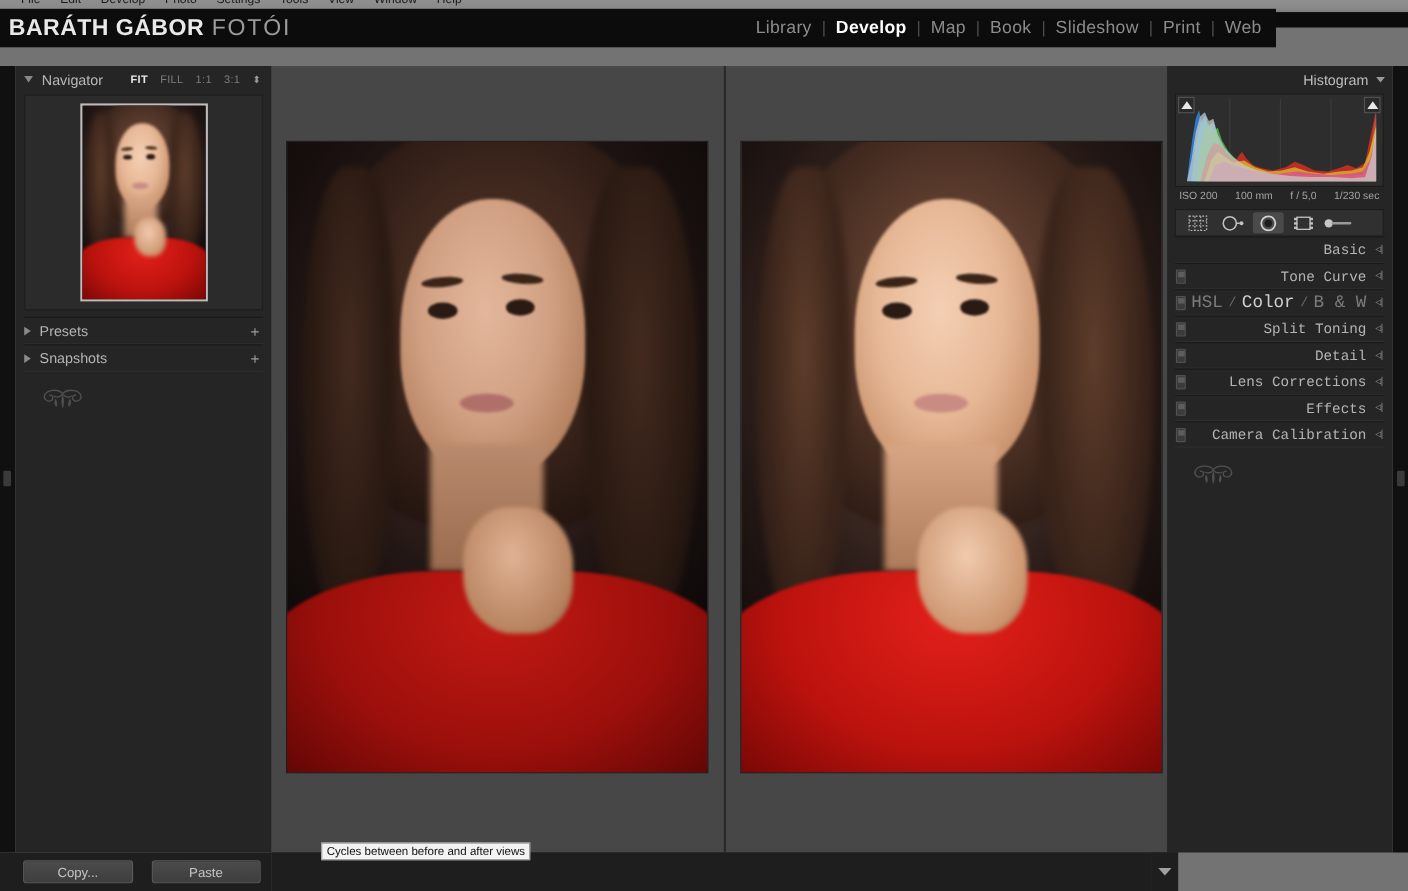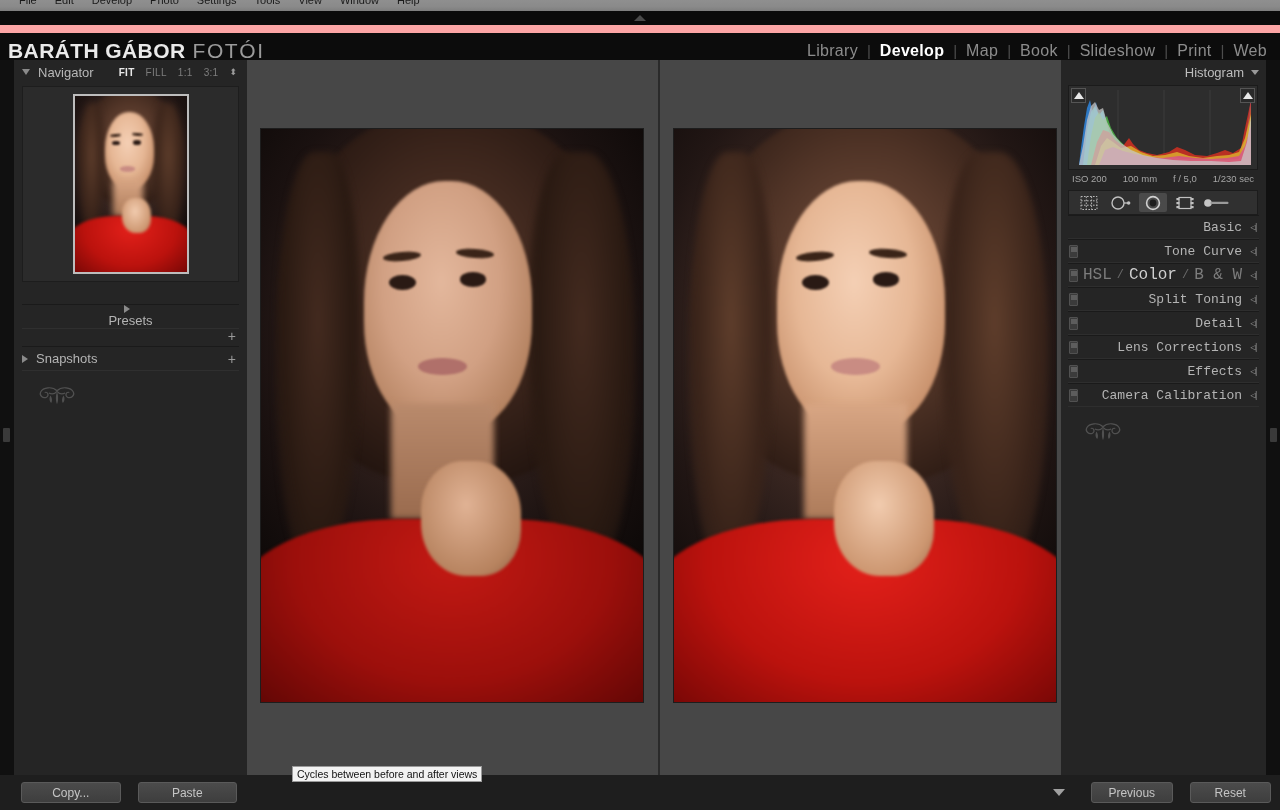--- a/index.html
+++ b/index.html
@@ -2,21 +2,21 @@
 <html><head>
 <meta charset="utf-8">
 <style>
   * { box-sizing: border-box; margin: 0; padding: 0; }
   html, body {
     width: 1280px; height: 810px;
     background: #1b1b1b;
     font-family: "Liberation Sans", sans-serif;
     overflow: hidden;
   }
-  .app { position: relative; width: 1280px; height: 810px; background: #fca5a5; }
+  .app { position: relative; width: 1280px; height: 810px; background: #737373; }
 
   
   .menubar {
     position: absolute; left: 0; top: 0; width: 1280px; height: 11px;
     background: linear-gradient(to bottom, #8f8f8f 0%, #8a8a8a 60%, #7e7e7e 100%);
     overflow: hidden;
   }
   .menubar-inner { display: flex; align-items: flex-end; height: 22px; margin-top: -11px; padding-left: 10px; }
   .menu-item {
     font-size: 11px; color: #1a1a1a; padding: 0 9px; line-height: 22px;
@@ -32,21 +32,21 @@
     position: absolute; left: 632px; top: 13px; width: 16px; height: 10px;
     display: flex; align-items: center; justify-content: center;
   }
   .tri-up {
     width: 0; height: 0; border-left: 6px solid transparent; border-right: 6px solid transparent;
     border-bottom: 6px solid #4a4a4a;
   }
 
   
   .plate {
-    position: absolute; left: 0; top: 33px; width: 1280px; height: 35px;
+    position: absolute; left: 0; top: 8px; width: 1160px; height: 35px;
     background: #0c0c0c; display: flex; align-items: center;
   }
   .logo { padding-left: 8px; display: flex; align-items: baseline; gap: 7px; }
   .logo-main {
     font-size: 21px; font-weight: bold; color: #e9e9e9; letter-spacing: 0.4px;
   }
   .logo-sub {
     font-size: 21px; font-weight: 300; color: #9b9b9b; letter-spacing: 1.6px;
   }
   .modules {
@@ -99,23 +99,23 @@
     border: 1px solid #1d1d1d; display: flex; align-items: center; justify-content: center;
   }
   .nav-thumb {
     width: 116px; height: 180px; border: 2px solid #bdbdbd;
     position: relative; overflow: hidden; background: #241a18;
   }
 
   .panel-row {
     height: 25px; display: flex; align-items: center;
     border-top: 1px solid #1a1a1a; border-bottom: 1px solid #2f2f2f;
-    margin-top: 17px;
-  }
-  .panel-row:first-of-type { margin-top: 22px; flex-direction: column; }
+    margin-top: 0;
+  }
+  .panel-row:first-of-type { margin-top: 6px; }
   .panel-row .panel-title { font-size: 13px; color: #b4b4b4; }
   .row-action { margin-left: auto; color: #9a9a9a; font-size: 14px; padding-right: 3px; }
   .row-action.plusdrop { font-size: 13px; letter-spacing: -1px; }
 
   .ornament {
     margin: 14px auto 0; width: 70px; height: 22px; opacity: 0.42;
   }
 
   
   .center {
@@ -682,18 +682,14 @@
 
   <div class="bottom-left">
     <div class="big-btn">Copy...</div>
     <div class="big-btn">Paste</div>
   </div>
 
   <div class="filmstrip-drop">
     <div class="drop-tri"></div>
   </div>
 
-  <div class="bottom-right">
-    <div class="big-btn">Previous</div>
-    <div class="big-btn">Reset</div>
-  </div>
 
 </div>
 
 </body></html>

